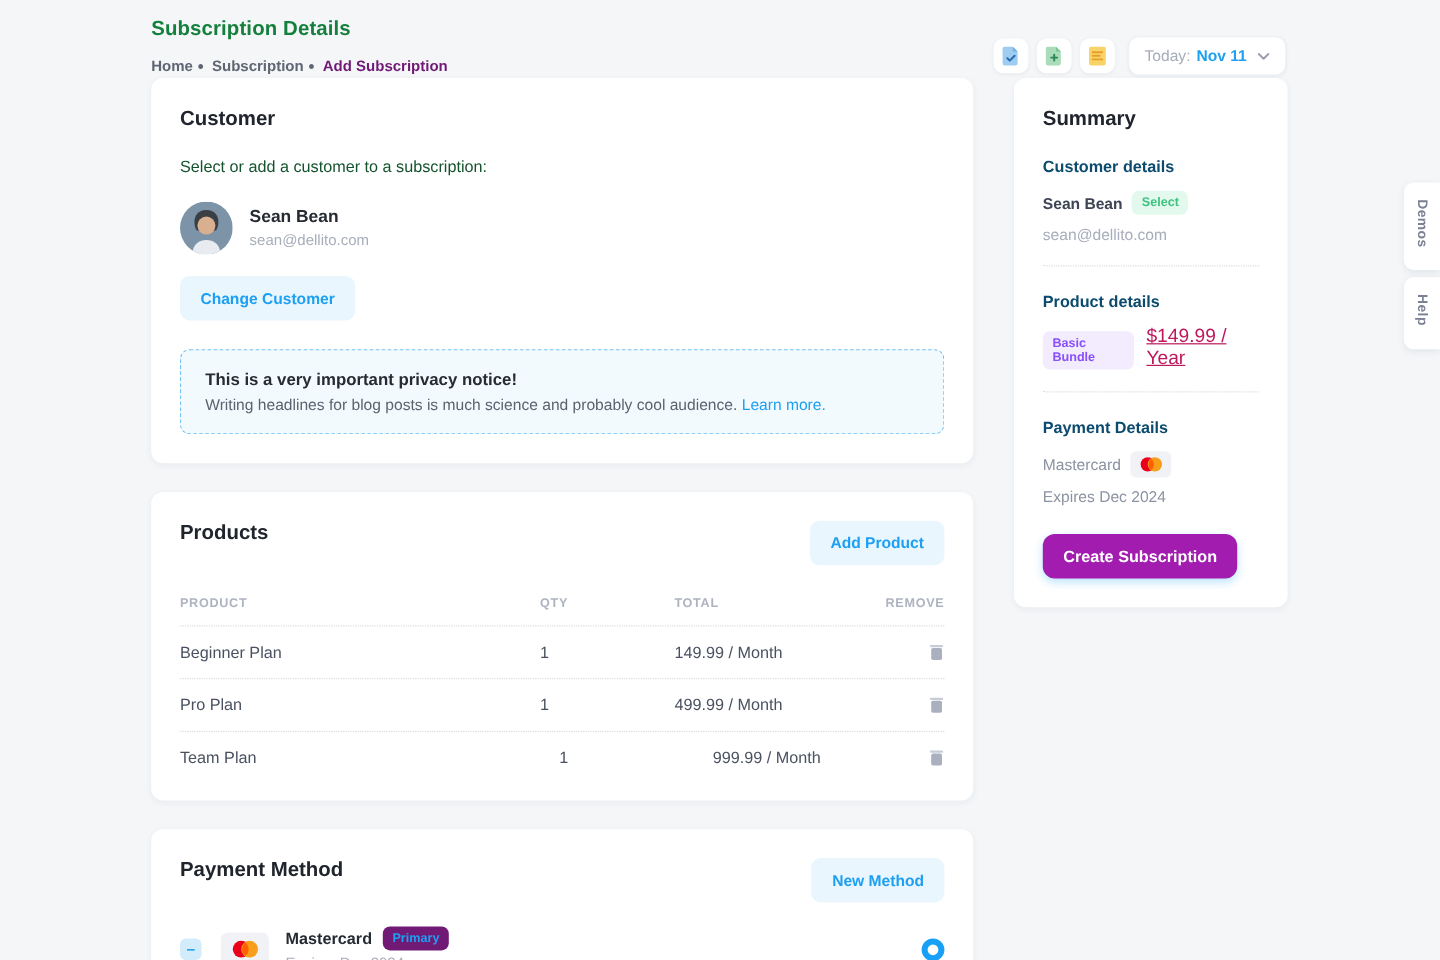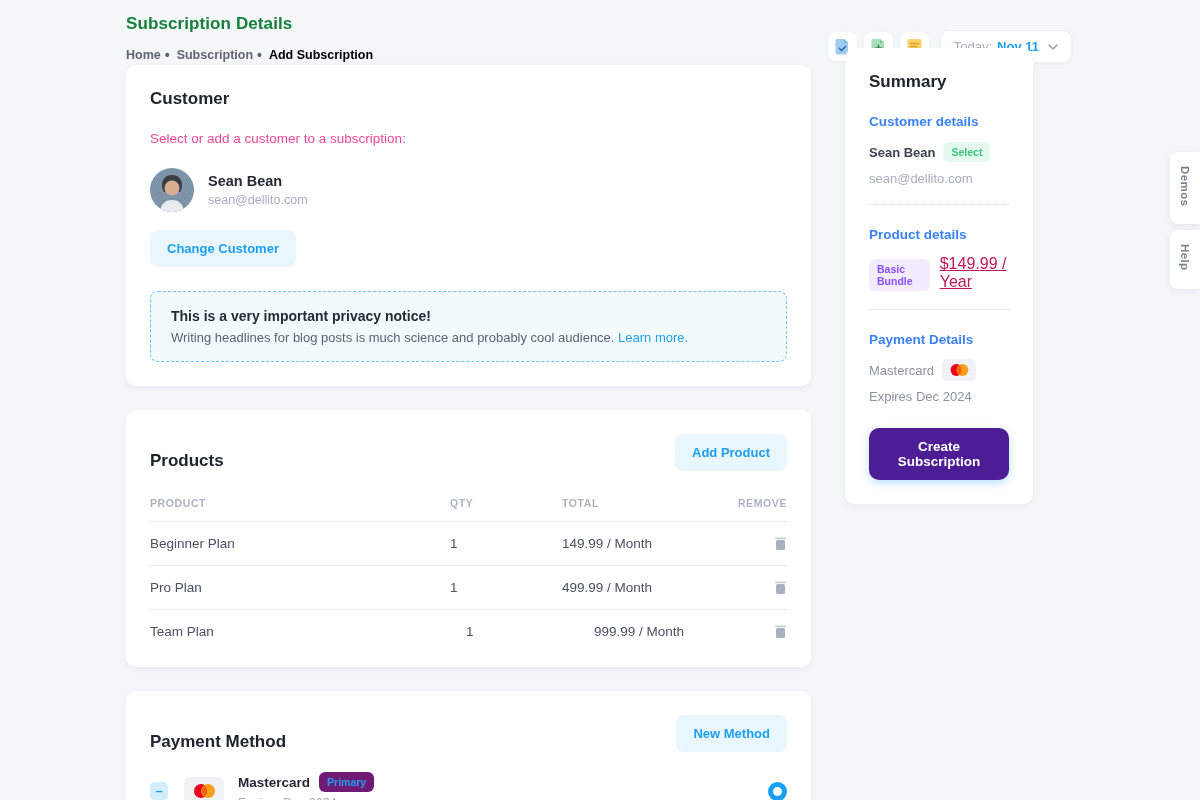--- a/index.html
+++ b/index.html
@@ -4,45 +4,45 @@
 <style>
   * { margin:0; padding:0; box-sizing:border-box; }
   html,body { width:1200px; height:800px; }
   body { font-family:"Liberation Sans", sans-serif; background:#f4f6f8; overflow:hidden; }
   .page { position:relative; width:1200px; height:800px; background:#f4f6f8; overflow:hidden; }
 
   
   .page-head { position:absolute; left:126px; top:14px; }
   .page-title { font-size:17px; font-weight:700; color:#15803d; letter-spacing:.1px; }
   .breadcrumb { margin-top:14px; font-size:12.5px; color:#5f6673; font-weight:600; display:flex; align-items:flex-end; gap:4px; }
-  .bc-muted { color:#000000; font-weight:600; }
+  .bc-muted { color:#701a75; font-weight:600; }
   .bc-dot { color:#5f6673; font-size:14px; line-height:1; margin-right:3px; }
 
   .toolbar { position:absolute; top:30px; right:128px; display:flex; align-items:center; gap:7px; }
   .icon-btn { width:29px; height:29px; border:none; background:#fff; border-radius:8px;
     box-shadow:0 1px 3px rgba(45,55,90,.06); display:flex; align-items:center; justify-content:center; cursor:pointer; }
   .today-btn { height:33px; background:#fff; border:1px solid #eef0f4; border-radius:9px;
     box-shadow:0 1px 3px rgba(45,55,90,.05); display:flex; align-items:center; gap:5px;
     padding:0 13px; margin-left:4px; cursor:pointer; }
   .today-label { font-size:13px; color:#a7adba; }
   .today-value { font-size:13px; font-weight:700; color:#1da0f2; }
   .chev { margin-left:4px; }
 
   
   .card { background:#fff; border-radius:10px; box-shadow:0 2px 6px rgba(40,50,80,.05); }
   .main-col { position:absolute; left:126px; top:65px; width:685px; }
   .main-col .card { margin-bottom:24px; padding:24px; }
   .card-title { font-size:17px; font-weight:700; color:#20242d; }
-  .card-head { display:flex; align-items:flex-end; justify-content:space-between;gap:33px; }
+  .card-head { display:flex; align-items:flex-start; justify-content:space-between;gap:33px; }
 
   .soft-btn { background:#e9f6fe; color:#1da0f2; border:none; border-radius:8px;
     font-family:inherit; font-size:13px; font-weight:600; padding:11px 17px; cursor:pointer; }
 
   
-  .cust-sub { margin-top:22px; font-size:13.5px; color:#ec4899; }
+  .cust-sub { margin-top:22px; font-size:13.5px; color:#14532d; }
   .cust-row { margin-top:22px; display:flex; align-items:center; gap:14px; }
   .avatar { width:44px; height:44px; border-radius:50%; overflow:hidden; flex:0 0 44px; }
   .cust-name { font-size:14.5px; font-weight:700; color:#252a33; }
   .cust-email { font-size:12.5px; color:#a7adba; margin-top:4px; }
   .change-btn { margin-top:18px; }
   .notice { margin-top:24px; border:1px dashed #6fc2f3; background:#f3fafe; border-radius:8px; padding:16px 20px; }
   .notice-title { font-size:14px; font-weight:700; color:#252a33; }
   .notice-body { margin-top:6px; font-size:13px; color:#5c6370; }
   .notice-link { color:#1da0f2; cursor:pointer; text-decoration:none; }
 
@@ -66,36 +66,36 @@
     align-items:center; justify-content:center; margin-right:14px; }
   .method-name-row { display:flex; align-items:center; gap:9px; }
   .method-name { font-size:13.5px; font-weight:700; color:#252a33; }
   .badge-primary { background:#701a75; color:#1da0f2; font-size:10.5px; font-weight:700;
     border-radius:6px; padding:4px 8px; }
   .method-exp { font-size:12.5px; color:#a7adba; margin-top:4px; }
   .radio-sel { margin-left:auto; width:19px; height:19px; border-radius:50%; border:5px solid #18a0f7;
     background:#fff; cursor:pointer; }
 
   
-  .summary { position:absolute; left:845px; top:48px; width:188px; padding:24px; }
+  .summary { position:absolute; left:845px; top:65px; width:228px; padding:24px; }
   .sum-title { font-size:17px; font-weight:700; color:#20242d; }
-  .sum-sec-title { font-size:13.5px; font-weight:700; color:#3b82f6; margin-top:22px; }
+  .sum-sec-title { font-size:13.5px; font-weight:700; color:#0c4a6e; margin-top:22px; }
   .sum-name-row { display:flex; align-items:center; gap:8px; margin-top:13px; }
   .sum-name { font-size:13px; font-weight:700; color:#3d4453; }
   .badge-active { background:#e4f9ed; color:#3ec480; font-size:10.5px; font-weight:700; border-radius:6px; padding:4px 8px; }
   .sum-email { font-size:13px; color:#a7adba; margin-top:9px; }
   .sum-div { border:none; border-top:1px dotted #d9dce3; margin:18px 0 0; }
   .bundle-row { display:flex; align-items:flex-end; gap:10px; margin-top:13px; }
   .badge-bundle { background:#f2ecfe; color:#8950fc; font-size:10.5px; font-weight:700; border-radius:6px; padding:4px 8px; }
   .bundle-price { font-size:16px; color:#be185d;text-decoration:underline; }
   .mc-row { display:flex; align-items:center; gap:8px; margin-top:12px; }
   .mc-name { font-size:13px; color:#8b92a1; }
   .cc-box-sm { width:34px; height:22px; background:#f1f2f5; border-radius:5px; display:flex; align-items:center; justify-content:center; }
   .sum-exp { font-size:13px; color:#8b92a1; margin-top:8px; }
-  .create-btn { margin-top:24px; background:#4c1d95; color:#fff; border:none; border-radius:10px;
+  .create-btn { margin-top:24px; background:#a21caf; color:#fff; border:none; border-radius:10px;
     font-family:inherit; font-size:13.5px; font-weight:600; padding:11px 17px; cursor:pointer;
     box-shadow:0 3px 8px rgba(24,160,247,.3); }
 
   
   .edge-tabs { position:absolute; right:0; top:152px; display:flex; flex-direction:column; gap:6px; }
   .edge-tab { background:#fff; border-radius:8px 0 0 8px; box-shadow:0 2px 6px rgba(40,50,80,.08);
     padding:14px 9px; cursor:pointer; }
   .edge-tab span { writing-mode:vertical-rl; font-size:11.5px; font-weight:600; color:#7a8194; letter-spacing:.4px; }
 </style>
 </head>

